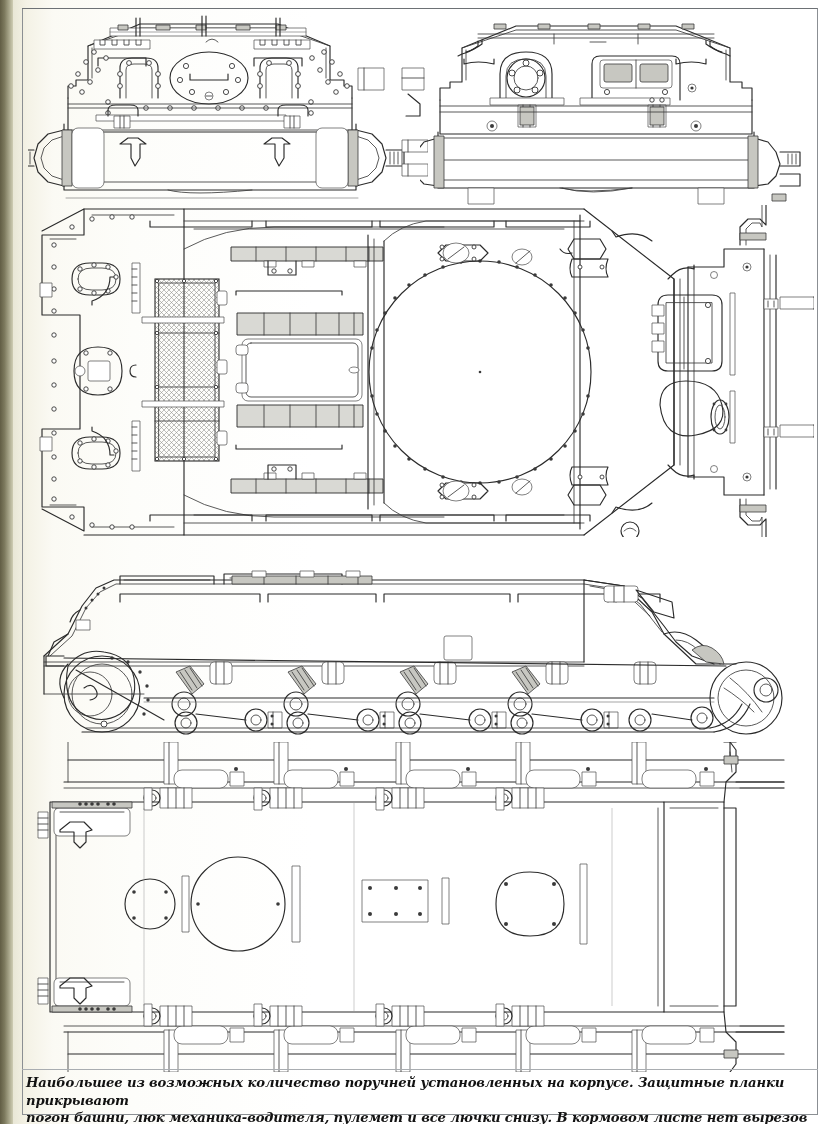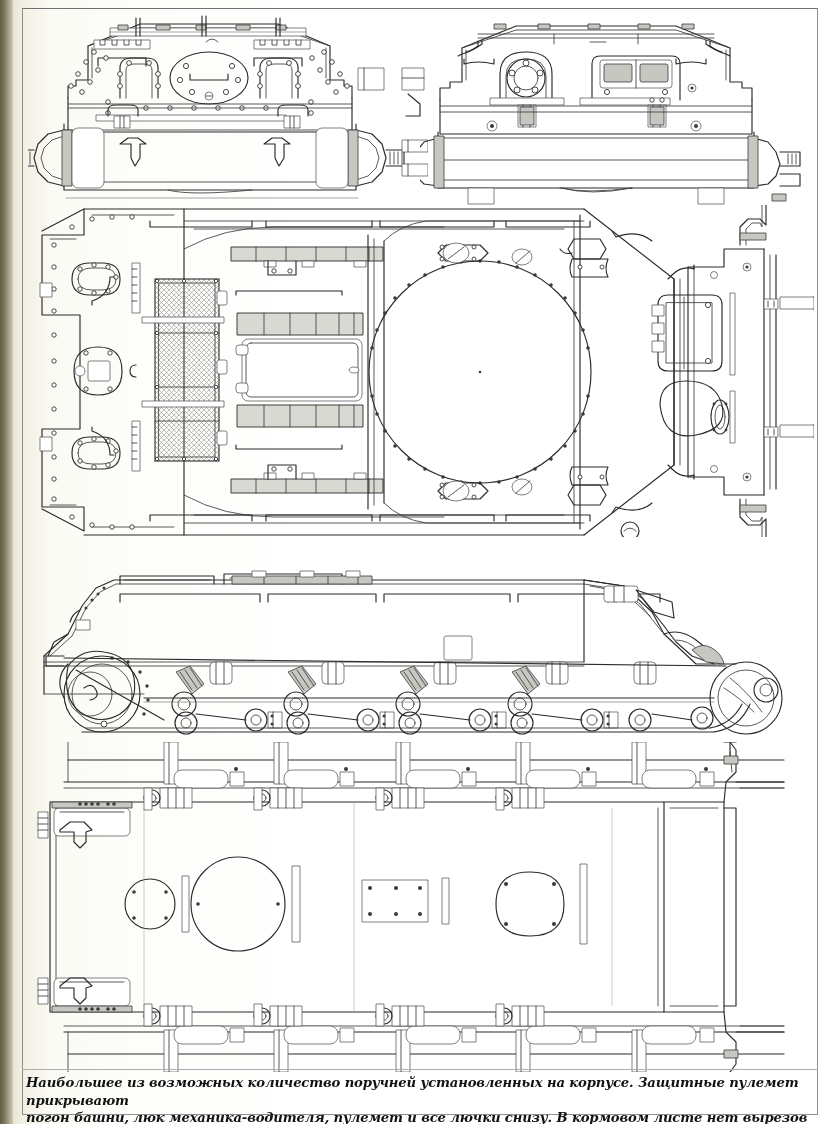--- a/index.html
+++ b/index.html
@@ -985,15 +985,15 @@
     <rect class="fg2" x="700" y="14" width="14" height="8"></rect>
     <rect class="fg2" x="700" y="308" width="14" height="8"></rect>
   </g>
   <path class="h" d="M712 40 L760 40 M712 290 L760 290"></path>
   <path class="m" d="M716 46 L760 46 M716 284 L760 284"></path>
 </svg>
 </div>
 
 <div id="caption-rule"></div>
 <div id="caption-block">
-  <p>Наибольшее из возможных количество поручней установленных на корпусе. Защитные пулемет прикрывают</p>
+  <p>Наибольшее из возможных количество поручней установленных на корпусе. Защитные планки прикрывают</p>
   <p>погон башни, люк механика-водителя, пулемет и все лючки снизу. В кормовом листе нет вырезов под петли.</p>
 </div>
 
 </body></html>

